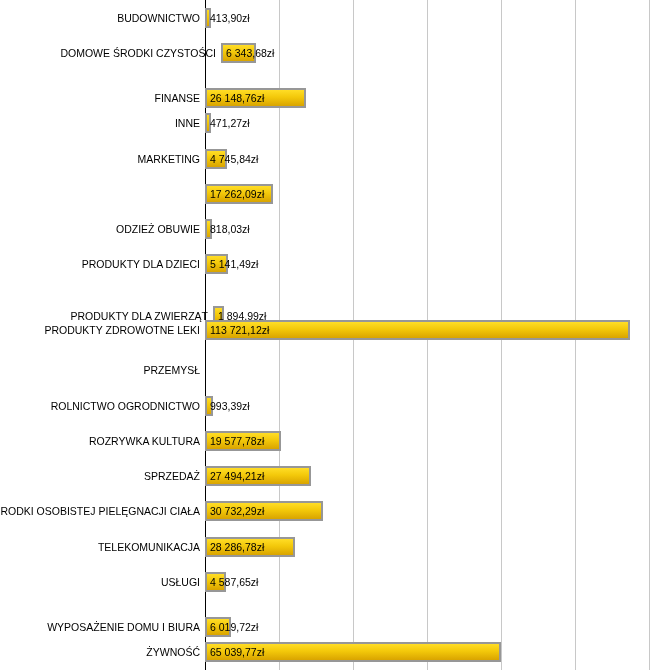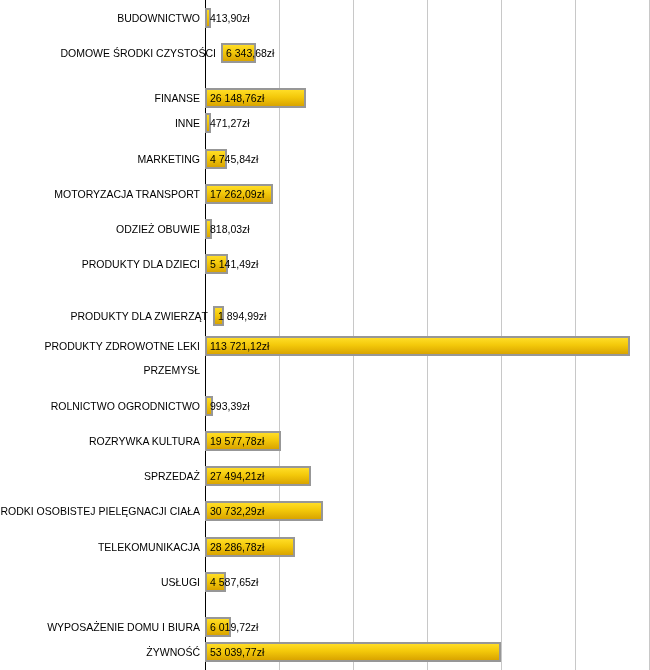--- a/index.html
+++ b/index.html
@@ -93,40 +93,39 @@
         <div class="cat-label">INNE</div>
         <div class="bar" style="width: 1.7437px; border-color: rgb(151, 151, 151); background: linear-gradient(rgb(255, 221, 38) 0%, rgb(243, 200, 10) 45%, rgb(217, 164, 0) 100%);"></div>
         <div class="val-label">471,27zł</div>
       </div>
       <div class="row" style="top: 141.053px; height: 35.2632px;">
         <div class="cat-label">MARKETING</div>
         <div class="bar" style="width: 17.5596px; border-color: rgb(151, 151, 151); background: linear-gradient(rgb(255, 221, 38) 0%, rgb(243, 200, 10) 45%, rgb(217, 164, 0) 100%);"></div>
         <div class="val-label">4 745,84zł</div>
       </div>
       <div class="row" style="top: 176.316px; height: 35.2632px;">
-        <div class="cat-label">MOTORYZACJA TRANSPORT</div>
         <div class="bar" style="width: 63.8697px; border-color: rgb(151, 151, 151); background: linear-gradient(rgb(255, 221, 38) 0%, rgb(243, 200, 10) 45%, rgb(217, 164, 0) 100%);"></div>
         <div class="val-label">17 262,09zł</div>
       </div>
       <div class="row" style="top: 211.579px; height: 35.2632px;">
         <div class="cat-label">ODZIEŻ OBUWIE</div>
         <div class="bar" style="width: 3.02671px; border-color: rgb(151, 151, 151); background: linear-gradient(rgb(255, 221, 38) 0%, rgb(243, 200, 10) 45%, rgb(217, 164, 0) 100%);"></div>
         <div class="val-label">818,03zł</div>
       </div>
       <div class="row" style="top: 246.842px; height: 35.2632px;">
         <div class="cat-label">PRODUKTY DLA DZIECI</div>
         <div class="bar" style="width: 19.0235px; border-color: rgb(151, 151, 151); background: linear-gradient(rgb(255, 221, 38) 0%, rgb(243, 200, 10) 45%, rgb(217, 164, 0) 100%);"></div>
         <div class="val-label">5 141,49zł</div>
       </div>
       <div class="row" style="top: 298px; height: 35.2632px; margin-left: 8px;">
         <div class="cat-label">PRODUKTY DLA ZWIERZĄT</div>
         <div class="bar" style="width: 7.01146px; border-color: rgb(151, 151, 151); background: linear-gradient(rgb(255, 221, 38) 0%, rgb(243, 200, 10) 45%, rgb(217, 164, 0) 100%);"></div>
         <div class="val-label">1 894,99zł</div>
       </div>
-      <div class="row" style="top: 328px; height: 35.2632px;">
+      <div class="row" style="top: 312px; height: 35.2632px;">
         <div class="cat-label">PRODUKTY ZDROWOTNE LEKI</div>
         <div class="bar" style="width: 420.768px; border-color: rgb(151, 151, 151); background: linear-gradient(rgb(255, 221, 38) 0%, rgb(243, 200, 10) 45%, rgb(217, 164, 0) 100%);"></div>
         <div class="val-label">113 721,12zł</div>
       </div>
       <div class="row" style="top: 352.632px; height: 35.2632px;">
         <div class="cat-label">PRZEMYSŁ</div>
       </div>
       <div class="row" style="top: 387.895px; height: 35.2632px;">
         <div class="cat-label">ROLNICTWO OGRODNICTWO</div>
         <div class="bar" style="width: 3.67554px; border-color: rgb(151, 151, 151); background: linear-gradient(rgb(255, 221, 38) 0%, rgb(243, 200, 10) 45%, rgb(217, 164, 0) 100%);"></div>
@@ -158,16 +157,16 @@
         <div class="val-label">4 587,65zł</div>
       </div>
       <div class="row" style="top: 609px; height: 35.2632px;">
         <div class="cat-label">WYPOSAŻENIE DOMU I BIURA</div>
         <div class="bar" style="width: 22.273px; border-color: rgb(151, 151, 151); background: linear-gradient(rgb(255, 221, 38) 0%, rgb(243, 200, 10) 45%, rgb(217, 164, 0) 100%);"></div>
         <div class="val-label">6 019,72zł</div>
       </div>
       <div class="row" style="top: 634.737px; height: 35.2632px;">
         <div class="cat-label">ŻYWNOŚĆ</div>
         <div class="bar" style="width: 292.447px; border-color: rgb(151, 151, 151); background: linear-gradient(rgb(255, 221, 38) 0%, rgb(243, 200, 10) 45%, rgb(217, 164, 0) 100%);"></div>
-        <div class="val-label">53 039,77zł</div>
+        <div class="val-label">65 039,77zł</div>
       </div>
     </div>
 </div>
 
 </body></html>

